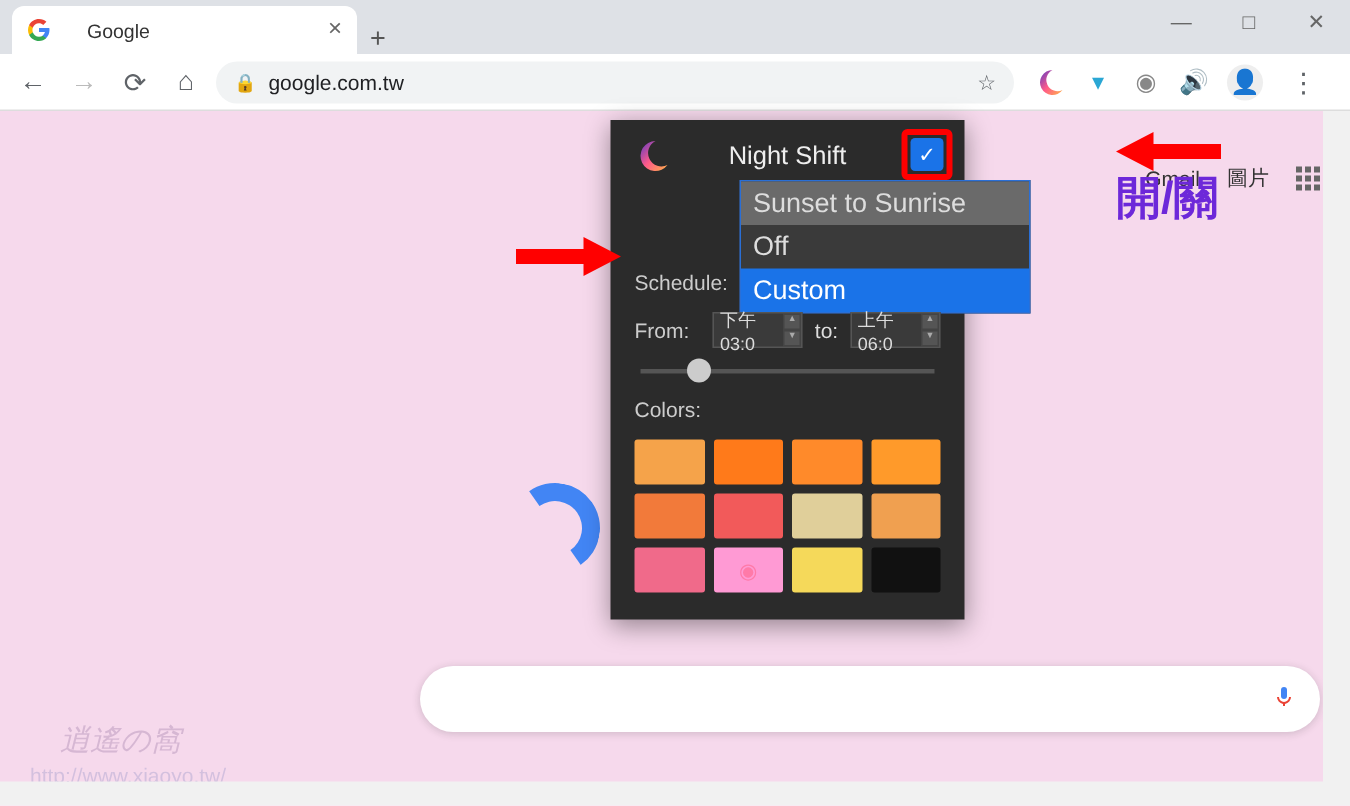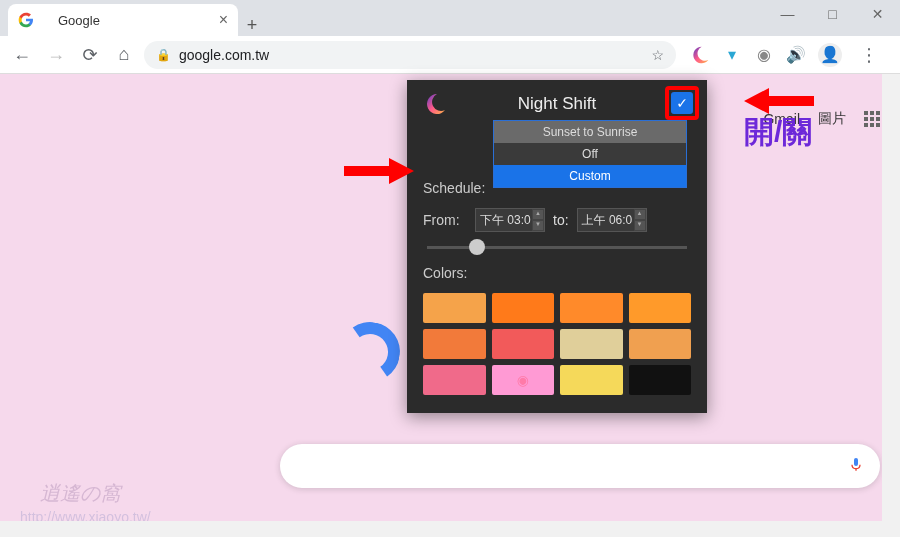--- a/index.html
+++ b/index.html
@@ -39,32 +39,32 @@
 .search-box { position: absolute; left: 280px; top: 370px; right: 20px; height: 44px; background: #fff; border-radius: 22px; box-shadow: 0 1px 6px rgba(32,33,36,.18); display: flex; align-items: center; padding: 0 16px; }
 .mic { margin-left: auto; font-size: 18px; }
 
 .watermark { position: absolute; left: 40px; bottom: 30px; color: #c9a9c9; font-size: 20px; opacity: .7; font-style: italic; }
 .watermark-url { position: absolute; left: 20px; bottom: 12px; color: #bdb0d6; font-size: 14px; opacity: .6; }
 
 .scrollbar-h { position: absolute; bottom: 0; left: 0; right: 18px; height: 16px; background: #f1f1f1; }
 .scrollbar-v { position: absolute; right: 0; top: 74px; bottom: 0; width: 18px; background: #f1f1f1; }
 
 
-.popup { position: absolute; left: 407px; top: 80px; width: 300px; background: #2b2b2b; color: #ddd; padding: 14px 16px 18px; font-size: 14px; box-shadow: 0 4px 16px rgba(0,0,0,.4); }
+.popup { position: absolute; left: 407px; top: 80px; width: 236px; background: #2b2b2b; color: #ddd; padding: 14px 16px 18px; font-size: 14px; box-shadow: 0 4px 16px rgba(0,0,0,.4); }
 .popup-header { display: flex; align-items: center; justify-content: center; position: relative; margin-bottom: 16px; }
 .popup-logo { position: absolute; left: 0; width: 24px; height: 24px; }
 .popup-title { font-size: 17px; color: #eee; }
 .popup-toggle { position: absolute; right: -2px; top: -2px; width: 22px; height: 22px; background: #1a73e8; border-radius: 3px; display: flex; align-items: center; justify-content: center; color: #fff; font-size: 14px; }
 .toggle-highlight { position: absolute; right: -8px; top: -8px; width: 34px; height: 34px; border: 4px solid #ff0000; border-radius: 4px; pointer-events: none; }
 
 .row { display: flex; align-items: center; gap: 8px; margin-bottom: 12px; }
 .label { min-width: 66px; color: #ccc; }
 
 .dropdown { position: absolute; left: 86px; top: 40px; width: 194px; background: #3a3a3a; border: 1px solid #2a6fd6; }
-.dd-item { padding: 4px 8px; color: #ddd; font-size: 12px; text-align: center; }
+.dd-item { padding: 4px 8px; color: #ddd; font-size: 18px; }
 .dd-item.sel { background: #1a73e8; color: #fff; }
 .dd-item.hover { background: #6a6a6a; }
 
 .schedule-row { margin-top: 66px; }
 .time-input { width: 70px; height: 24px; background: #3a3a3a; border: 1px solid #555; color: #ddd; font-size: 12px; display: flex; align-items: center; padding: 0 4px; position: relative; }
 .spinner { position: absolute; right: 0; top: 0; bottom: 0; width: 12px; background: #555; display: flex; flex-direction: column; }
 .spinner div { flex: 1; border: 1px solid #444; font-size: 6px; text-align: center; color: #aaa; }
 
 .section-label { color: #ccc; margin: 16px 0 12px; }
 .slider-track { height: 3px; background: #555; position: relative; margin: 14px 4px 6px; }

